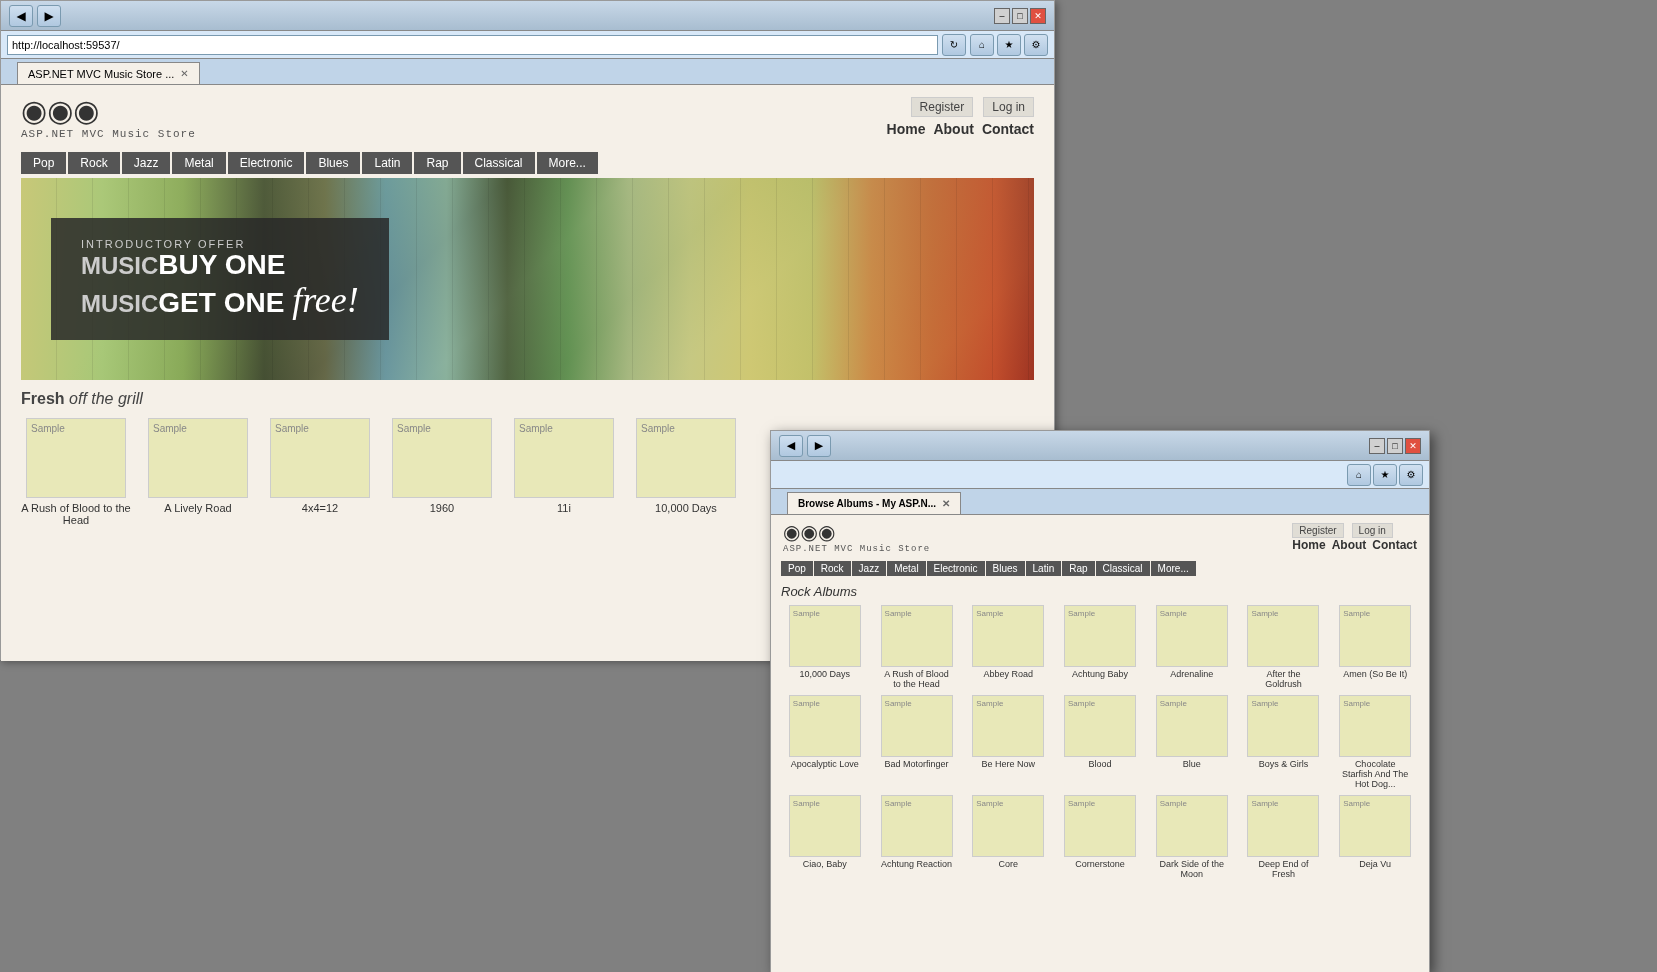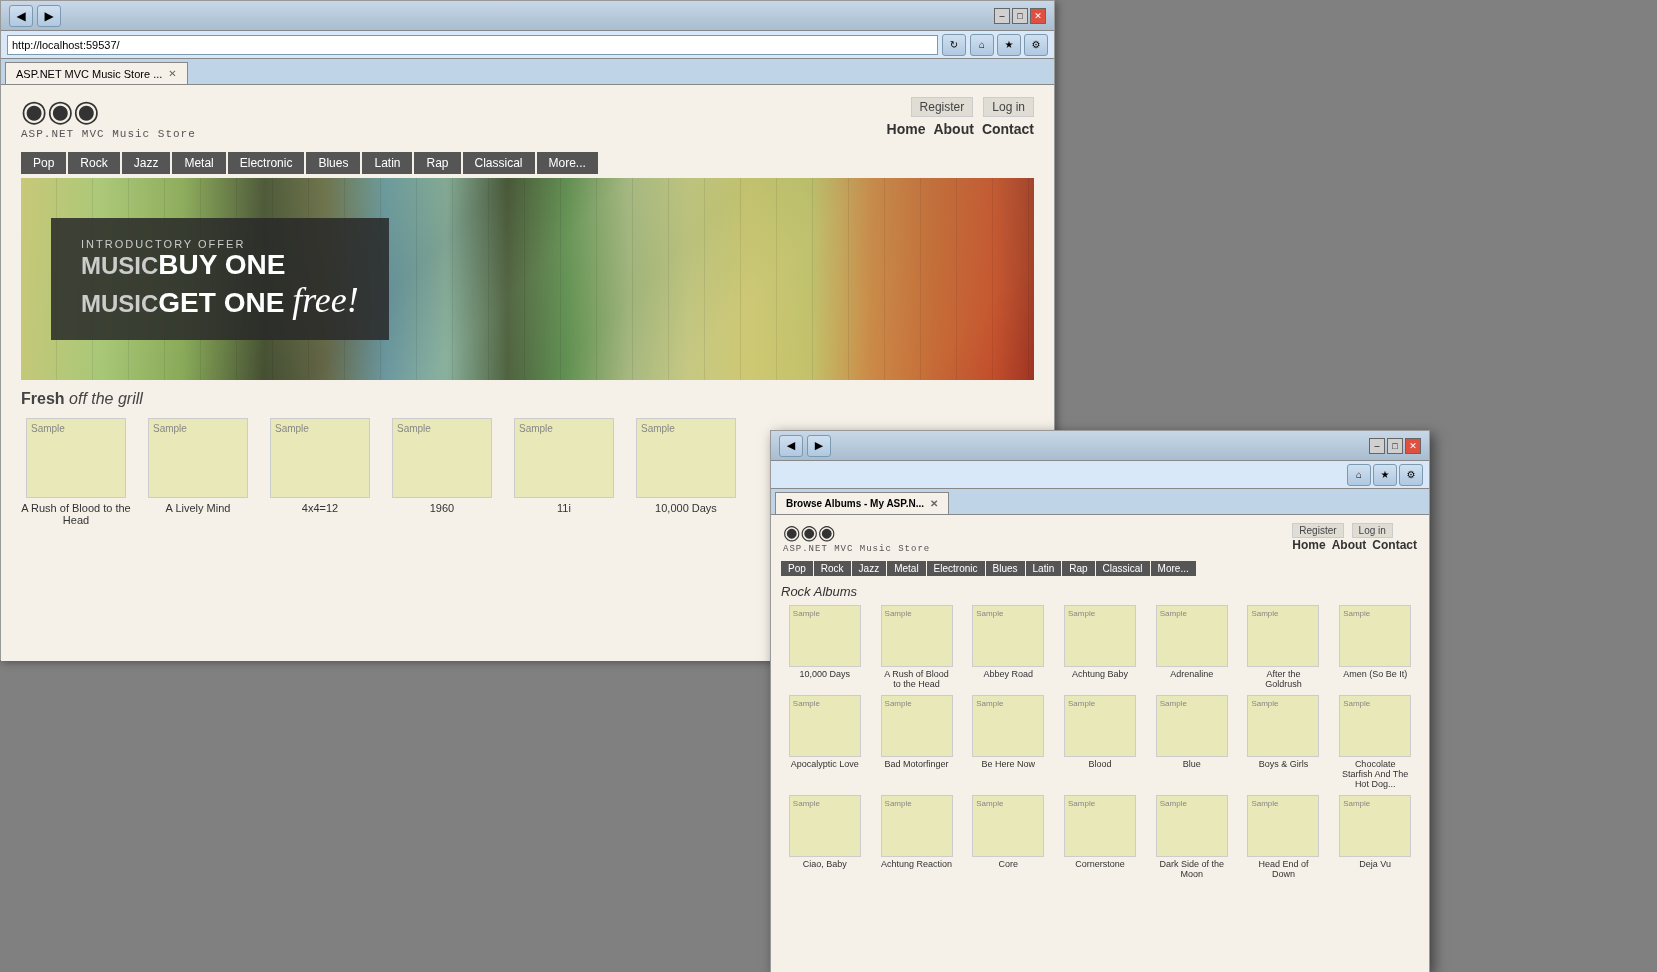--- a/index.html
+++ b/index.html
@@ -53,21 +53,21 @@
       border: 1px solid #7a9ab0;
       background: white;
       padding: 0 4px;
       font-size: 11px;
     }
     .tab-bar {
       height: 26px;
       background: #c0d4e8;
       display: flex;
       align-items: flex-end;
-      padding: 0 4px;
+      padding: 0 16px;
       border-bottom: 1px solid #888;
     }
     .tab-active {
       background: #f5f0e8;
       border: 1px solid #888;
       border-bottom: none;
       padding: 2px 10px;
       font-size: 11px;
       height: 22px;
       display: flex;
@@ -418,21 +418,21 @@
         <div class="album-card">
           <div class="album-thumb">
               <span>Sample</span>
             </div>
           <div class="album-name">A Rush of Blood to the Head</div>
         </div>
         <div class="album-card">
           <div class="album-thumb">
               <span>Sample</span>
             </div>
-          <div class="album-name">A Lively Mind</div>
+          <div class="album-name">A Lively Road</div>
         </div>
         <div class="album-card">
           <div class="album-thumb">
               <span>Sample</span>
             </div>
           <div class="album-name">4x4=12</div>
         </div>
         <div class="album-card">
           <div class="album-thumb">
               <span>Sample</span>
@@ -639,21 +639,21 @@
         <div class="album-cell">
           <div class="album-img">
               <span style="font-size:8px;color:#888;">Sample</span>
             </div>
           <div class="album-label">Dark Side of the Moon</div>
         </div>
         <div class="album-cell">
           <div class="album-img">
               <span style="font-size:8px;color:#888;">Sample</span>
             </div>
-          <div class="album-label">Head End of Down</div>
+          <div class="album-label">Deep End of Fresh</div>
         </div>
         <div class="album-cell">
           <div class="album-img">
               <span style="font-size:8px;color:#888;">Sample</span>
             </div>
           <div class="album-label">Deja Vu</div>
         </div>
       </div>
     </div>
   </div>

